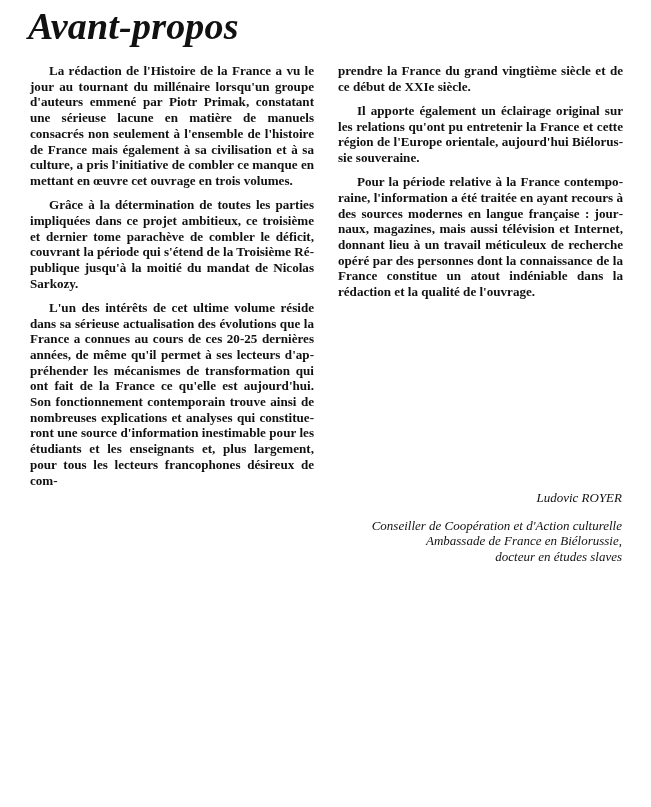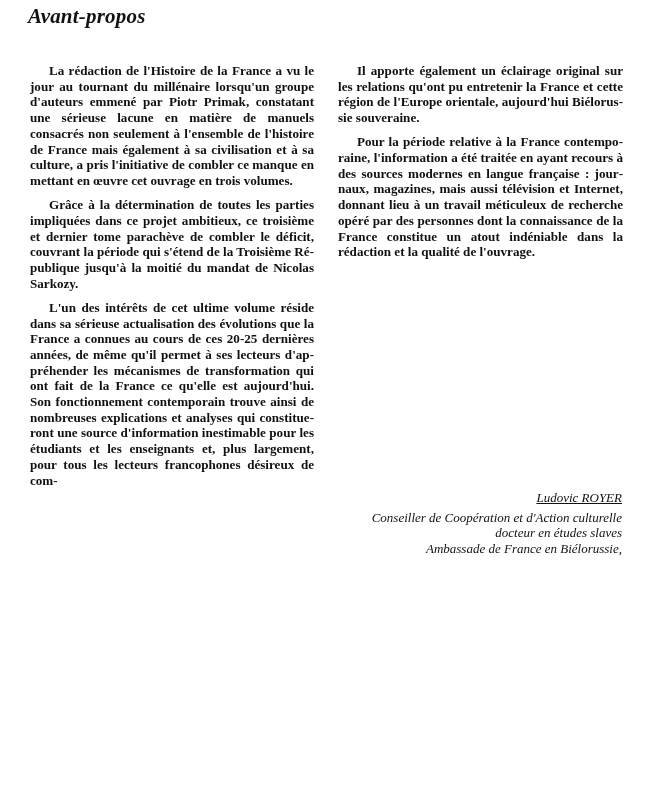--- a/index.html
+++ b/index.html
@@ -5,54 +5,55 @@
     html, body { margin: 0; padding: 0; background: #ffffff; }
     body {
       width: 651px; height: 807px; position: relative; overflow: hidden;
       font-family: "DejaVu Serif", "Liberation Serif", serif;
       color: #111111;
     }
     .page-title {
       position: absolute; left: 28px; top: 4px;
       font-family: "Liberation Serif", "DejaVu Serif", serif;
       font-style: italic; font-weight: bold;
-      font-size: 21px; letter-spacing: 0.2px; margin: 0; color: #111;
+      font-size: 38px; letter-spacing: 0.2px; margin: 0; color: #111;
     }
     .col {
       position: absolute; top: 63px;
       font-family: "Liberation Serif", "DejaVu Serif", serif;
       font-size: 13.1px; line-height: 15.7px;
       text-align: justify; hyphens: manual; font-weight: bold;
     }
     .col-left { left: 30px; width: 284px; }
     .col-right { left: 338px; width: 285px; }
     .col p { margin: 0 0 8.5px 0; text-indent: 19px; }
     .col p.continuation { text-indent: 0; }
     .signature {
       position: absolute; right: 29px; top: 490px;
       text-align: right;
       font-family: "Liberation Serif", "DejaVu Serif", serif;
       font-style: italic; font-size: 13px; line-height: 15.5px;
     }
-    .signature .name { margin-bottom: 4px; text-decoration: underline; }
+    .signature .name { margin-bottom: 12px; }
   </style>
 </head>
 <body>
 
 <h1 class="page-title">Avant-propos</h1>
 
 <div class="col col-left">
   <p>La rédaction de l'Histoire de la France a vu le jour au tournant du millénaire lorsqu'un groupe d'auteurs emmené par Piotr Primak, constatant une sérieuse lacune en matière de manuels consacrés non seulement à l'ensemble de l'histoire de France mais également à sa civilisation et à sa culture, a pris l'initiative de combler ce manque en mettant en œuvre cet ouvrage en trois volumes.</p>
   <p>Grâce à la détermination de toutes les parties impliquées dans ce projet ambitieux, ce troisième et dernier tome parachève de combler le déficit, couvrant la période qui s'étend de la Troisième Ré­publique jusqu'à la moitié du mandat de Nicolas Sarkozy.</p>
   <p>L'un des intérêts de cet ultime volume réside dans sa sérieuse actualisation des évolutions que la France a connues au cours de ces 20-25 dernières années, de même qu'il permet à ses lecteurs d'ap­préhender les mécanismes de transformation qui ont fait de la France ce qu'elle est aujourd'hui. Son fonctionnement contemporain trouve ainsi de nombreuses explications et analyses qui constitue­ront une source d'information inestimable pour les étudiants et les enseignants et, plus largement, pour tous les lecteurs francophones désireux de com-</p>
 </div>
 
 <div class="col col-right">
+  <p class="continuation">prendre la France du grand vingtième siècle et de ce début de XXIe siècle.</p>
   <p>Il apporte également un éclairage original sur les relations qu'ont pu entretenir la France et cette région de l'Europe orientale, aujourd'hui Biélorus­sie souveraine.</p>
   <p>Pour la période relative à la France contempo­raine, l'information a été traitée en ayant recours à des sources modernes en langue française : jour­naux, magazines, mais aussi télévision et Internet, donnant lieu à un travail méticuleux de recherche opéré par des personnes dont la connaissance de la France constitue un atout indéniable dans la rédac­tion et la qualité de l'ouvrage.</p>
 </div>
 
 <div class="signature">
   <div class="name">Ludovic ROYER</div>
   <div>Conseiller de Coopération et d'Action culturelle</div>
+  <div>Ambassade de France en Biélorussie,</div>
   <div>docteur en études slaves</div>
-  <div>Ambassade de France en Biélorussie,</div>
 </div>
 
 </body></html>

